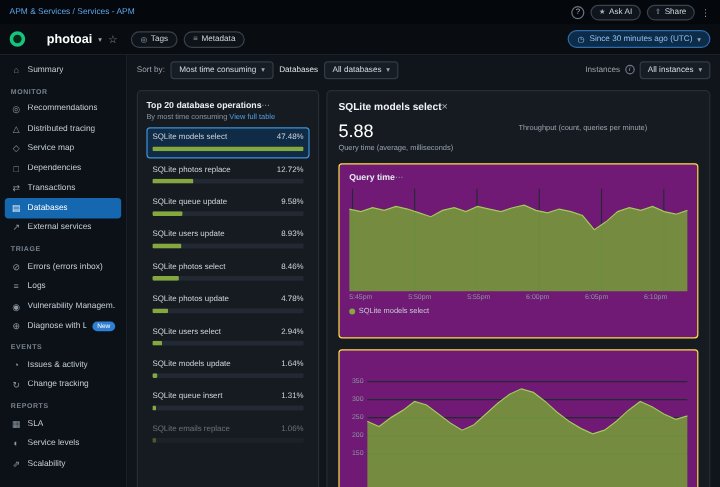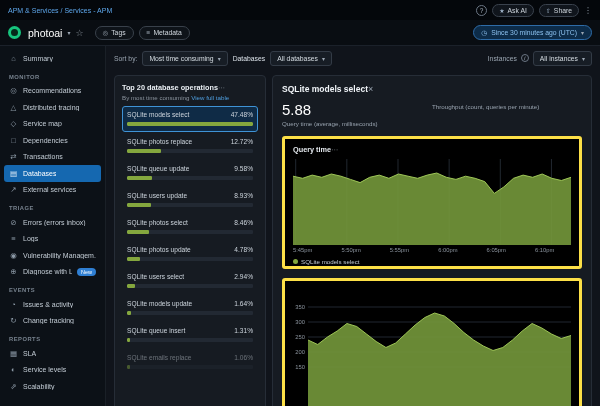--- a/index.html
+++ b/index.html
@@ -8,21 +8,21 @@
 .app{position:relative;width:600px;height:406px;overflow:hidden;background:#10141b;font-family:"Liberation Sans",sans-serif;color:#d6dde3;display:flex;flex-direction:column}
 .topnav{height:20px;flex:0 0 20px;display:flex;align-items:center;gap:6px;padding:0 8px;background:#04070b;font-size:7px}
 .crumb{color:#5ea6ea}
 .tn-right{margin-left:auto;display:flex;align-items:center;gap:5px}
 .circle-icon{width:11px;height:11px;border:1px solid #6b7684;border-radius:50%;display:flex;align-items:center;justify-content:center;color:#aeb9c4;font-size:6.5px}
 .tn-pill{display:flex;align-items:center;gap:3px;border:1px solid #3a424d;border-radius:8px;height:13px;padding:0 6px;background:#10151c;color:#cfd6dd;font-size:6.8px}
 .tn-ic{font-size:6px;color:#9fb3c8}
 .tn-more{color:#9aa5b1;font-size:8px}
 .header{height:26px;flex:0 0 26px;display:flex;align-items:center;gap:5px;padding:0 8px;background:#090d12;border-bottom:1px solid #1b212a}
 .logo{width:13px;height:13px;border-radius:50%;border:3px solid #17c47e;background:#06281a}
-.app-name{font-size:10.5px;font-weight:normal;color:#fff;margin-left:2px}
+.app-name{font-size:10.5px;font-weight:bold;color:#fff;margin-left:13px}
 .chev{font-size:6px;color:#9aa5b1}
 .fav{font-size:9px;color:#8b949e;margin-right:6px}
 .hdr-pill{display:flex;align-items:center;gap:3px;border:1px solid #39414b;border-radius:8px;height:14px;padding:0 7px;font-size:6.8px;color:#cfd6dd;background:#0e1319}
 .hp-ic{font-size:6.5px;color:#9aa5b1}
 .time-pill{margin-left:auto;display:flex;align-items:center;gap:4px;border:1px solid #2e6ca8;background:#0d2c49;color:#8cc0ee;border-radius:8px;height:15px;padding:0 7px;font-size:6.8px}
 .body{flex:1;display:flex;min-height:0}
 .sidebar{width:106px;flex:0 0 106px;background:#0c1117;border-right:1px solid #1a2027;padding:4px 0;overflow:hidden}
 .sb-item{display:flex;align-items:center;gap:5px;height:16.5px;padding:0 5px;margin:0 4px;border-radius:3px;font-size:7px;color:#c3ccd5}
 .sb-item.selected{background:#1568b0;color:#fff}
 .sb-item.selected .sb-icon{color:#e6f1fa}
@@ -51,21 +51,21 @@
 .op-row.dimmed{opacity:.45}
 .op-top{display:flex;justify-content:space-between;font-size:6.6px;color:#ccd4dc;line-height:8px;margin-bottom:3px}
 .op-track{height:4px;background:#222933;border-radius:1px;overflow:hidden}
 .op-fill{height:100%;background:#84a73e;border-radius:1px}
 .d-title{font-size:8.5px;font-weight:bold;color:#f0f4f8}
 .d-close{color:#9aa5b1;font-size:9px}
 .metrics{display:flex;margin-top:7px}
 .metric{width:170px}
 .m-val{font-size:15px;color:#fff}
 .m-lab{font-size:6.2px;color:#98a3af;margin-top:2px}
-.tile{margin-top:9px;background:#000000;border:3px solid #fde047;border-radius:3px;padding:6px 8px 1px}
+.tile{margin-top:9px;background:#701a75;border:1px solid #fde047;border-radius:3px;padding:6px 8px 18px}
 .t-title{font-size:7.3px;font-weight:bold;color:#e4e9ee}
 .chart{display:block;width:100%;height:86px;margin-top:5px}
 .chart.tall{height:120px;margin-top:0}
 .x-labels{display:flex;justify-content:space-between;width:94%;font-size:5.8px;color:#8b949e;margin-top:2px}
 .legend{display:flex;align-items:center;gap:3px;font-size:6.2px;color:#c3ccd5;margin-top:5px}
 .dot{width:5px;height:5px;border-radius:50%;background:#84a73e}
 .tp-row{display:flex;margin-top:5px}
 .y-labels{width:15px;flex:0 0 15px;position:relative;font-size:5.8px;color:#8b949e}
 .y-labels span{position:absolute;right:3px}
 </style>

